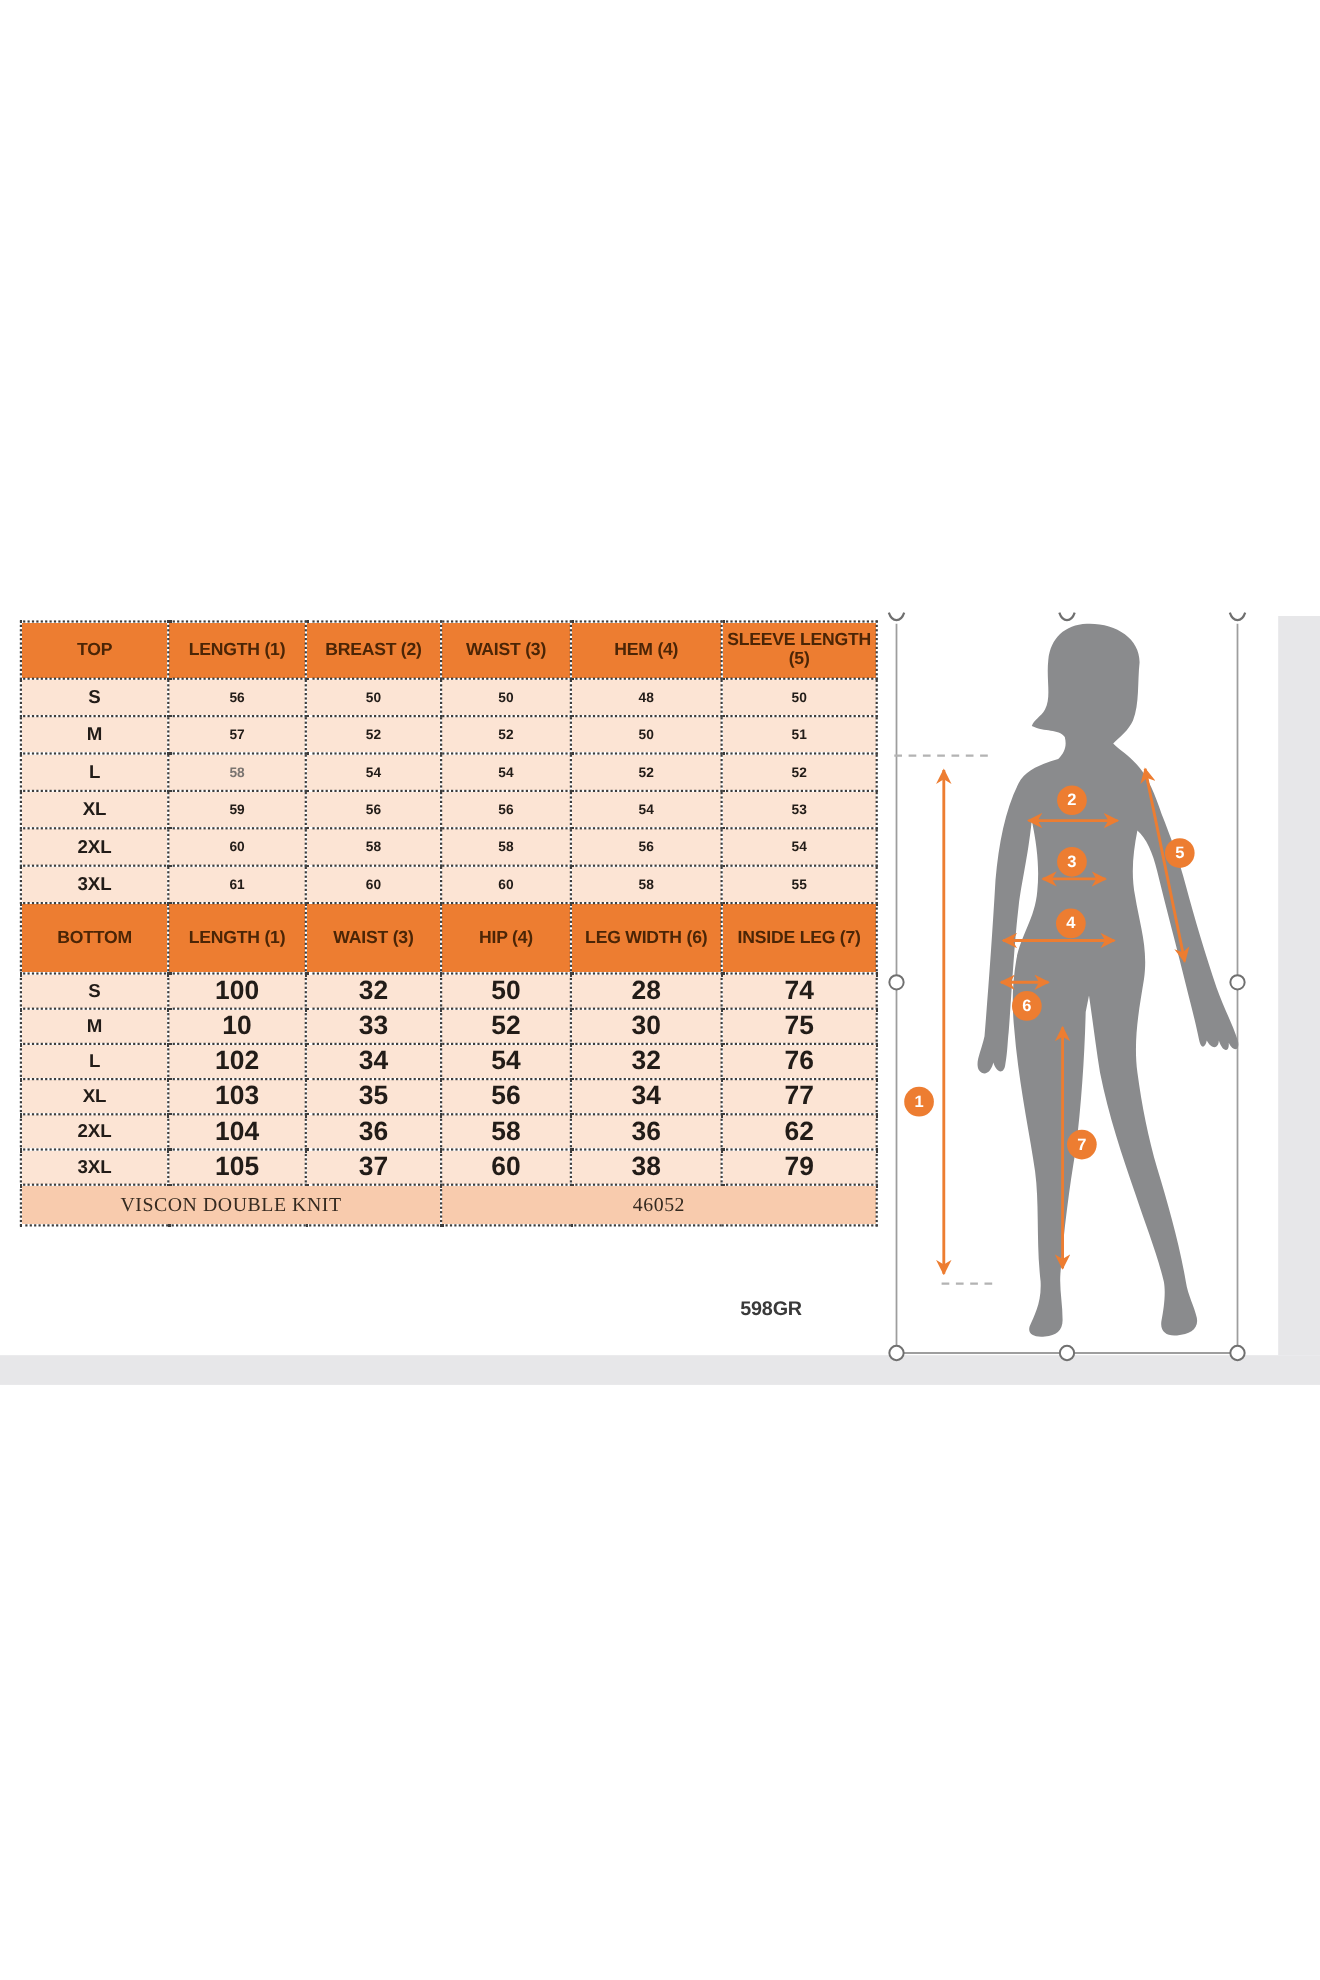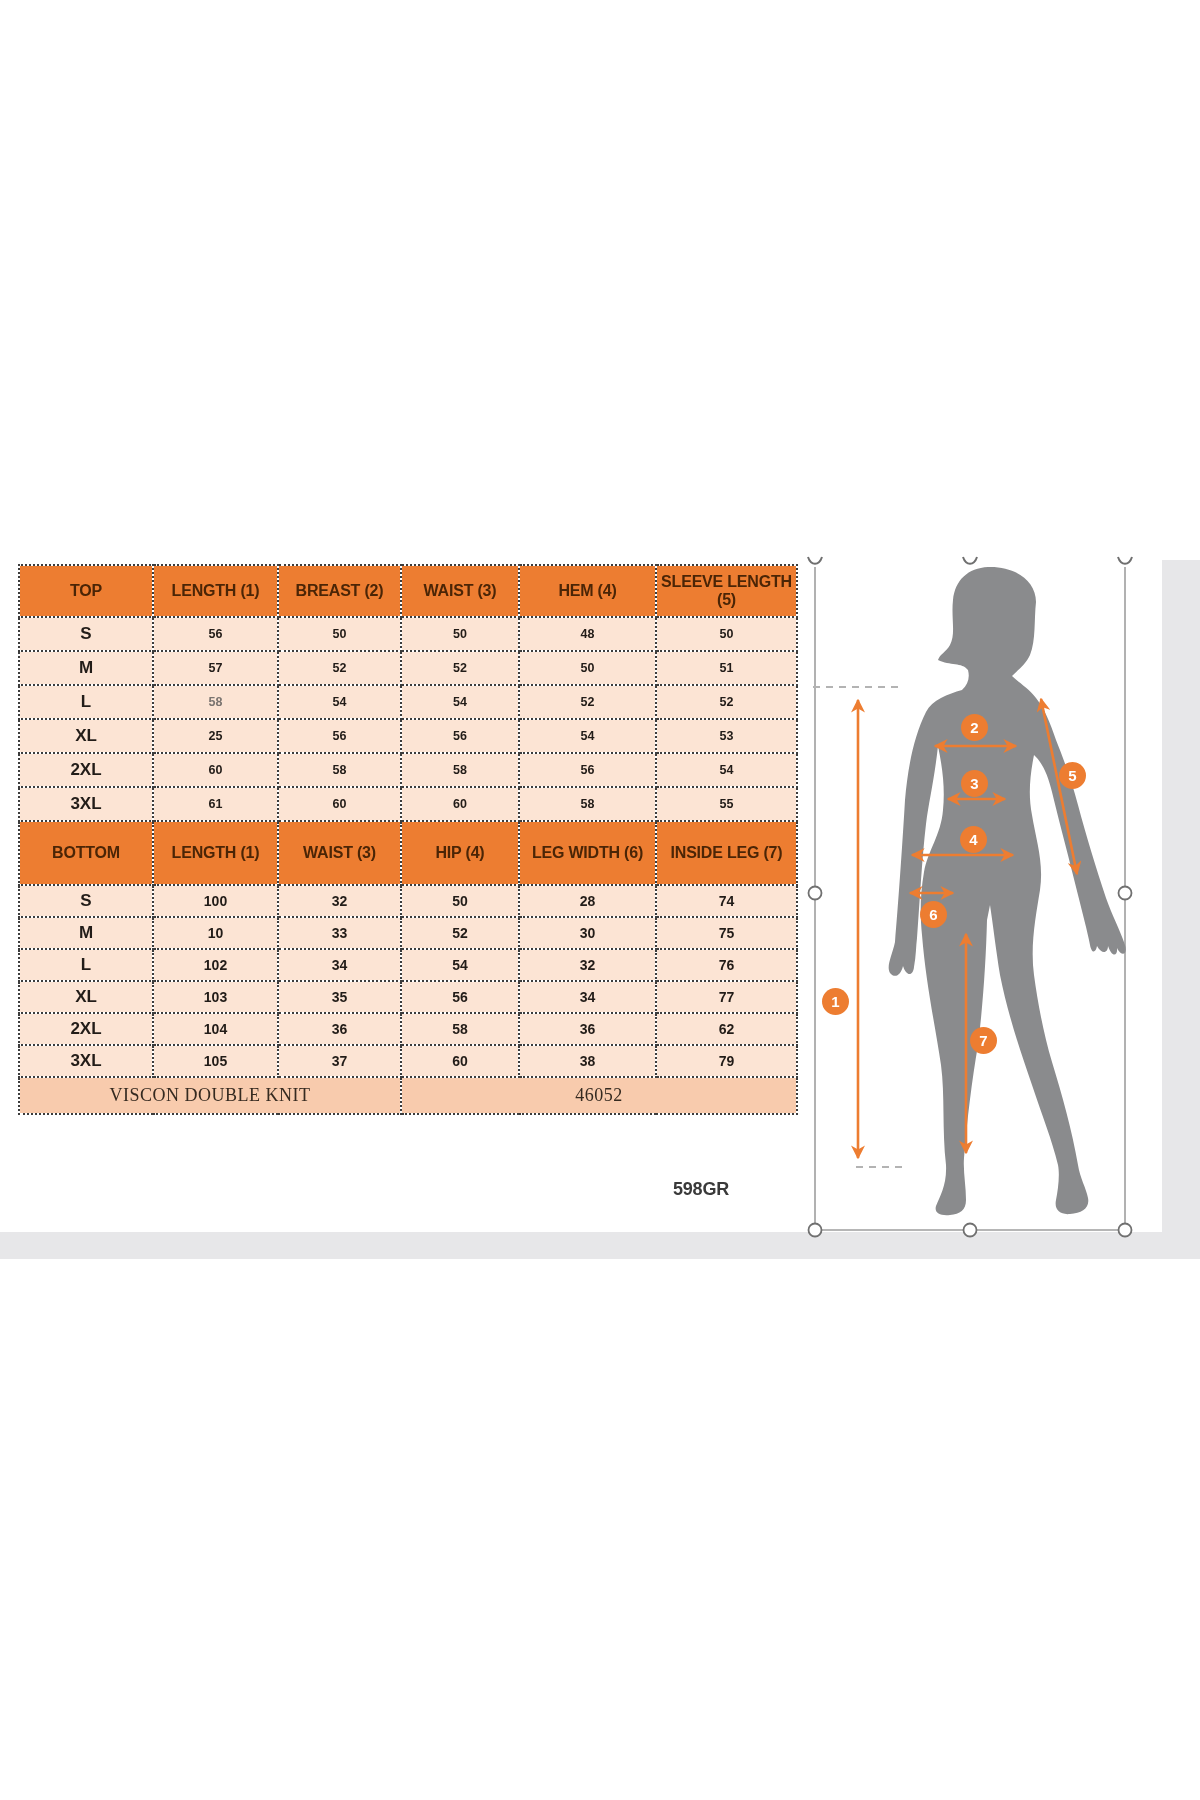--- a/index.html
+++ b/index.html
@@ -19,21 +19,21 @@
   }
   table.size-chart td{
     border:2px dotted #3c3c3c;
     text-align:center;vertical-align:middle;
     padding:0 2px;overflow:hidden;
   }
   .hdr{background:#ED7D31;color:#4b2506;font-weight:bold;font-size:16px;line-height:1.15;letter-spacing:-0.2px;}
   .cell{background:#FCE4D4;color:#221c18;}
   .size-lbl{font-weight:bold;font-size:17px;}
   .val-top{font-weight:bold;font-size:12.5px;}
-  .val-bot{font-weight:bold;font-size:14px;}
+  .val-bot{font-weight:bold;font-size:24px;}
   .muted{color:#7a7470;font-weight:bold;}
   .r-h1{height:52px;} .r-top{height:34px;} .r-h2{height:64px;} .r-bot{height:32px;}
   .r-fab{height:38px;} .r-val{height:37px;}
   .valrow{background:#F8CBAD;color:#352a20;font-size:18px;font-weight:normal;letter-spacing:0.5px;font-family:Liberation Serif, serif;}
 
   .note-code{
     position:absolute;left:658px;top:1179px;width:86px;text-align:center;
     font-size:18px;font-weight:bold;color:#3a3a3a;letter-spacing:-0.2px;
   }
 
@@ -88,21 +88,21 @@
   <tr class="r-top">
     <td class="cell size-lbl">L</td>
     <td class="cell val-top muted">58</td>
     <td class="cell val-top">54</td>
     <td class="cell val-top">54</td>
     <td class="cell val-top">52</td>
     <td class="cell val-top">52</td>
   </tr>
   <tr class="r-top">
     <td class="cell size-lbl">XL</td>
-    <td class="cell val-top">25</td>
+    <td class="cell val-top">59</td>
     <td class="cell val-top">56</td>
     <td class="cell val-top">56</td>
     <td class="cell val-top">54</td>
     <td class="cell val-top">53</td>
   </tr>
   <tr class="r-top">
     <td class="cell size-lbl">2XL</td>
     <td class="cell val-top">60</td>
     <td class="cell val-top">58</td>
     <td class="cell val-top">58</td>

